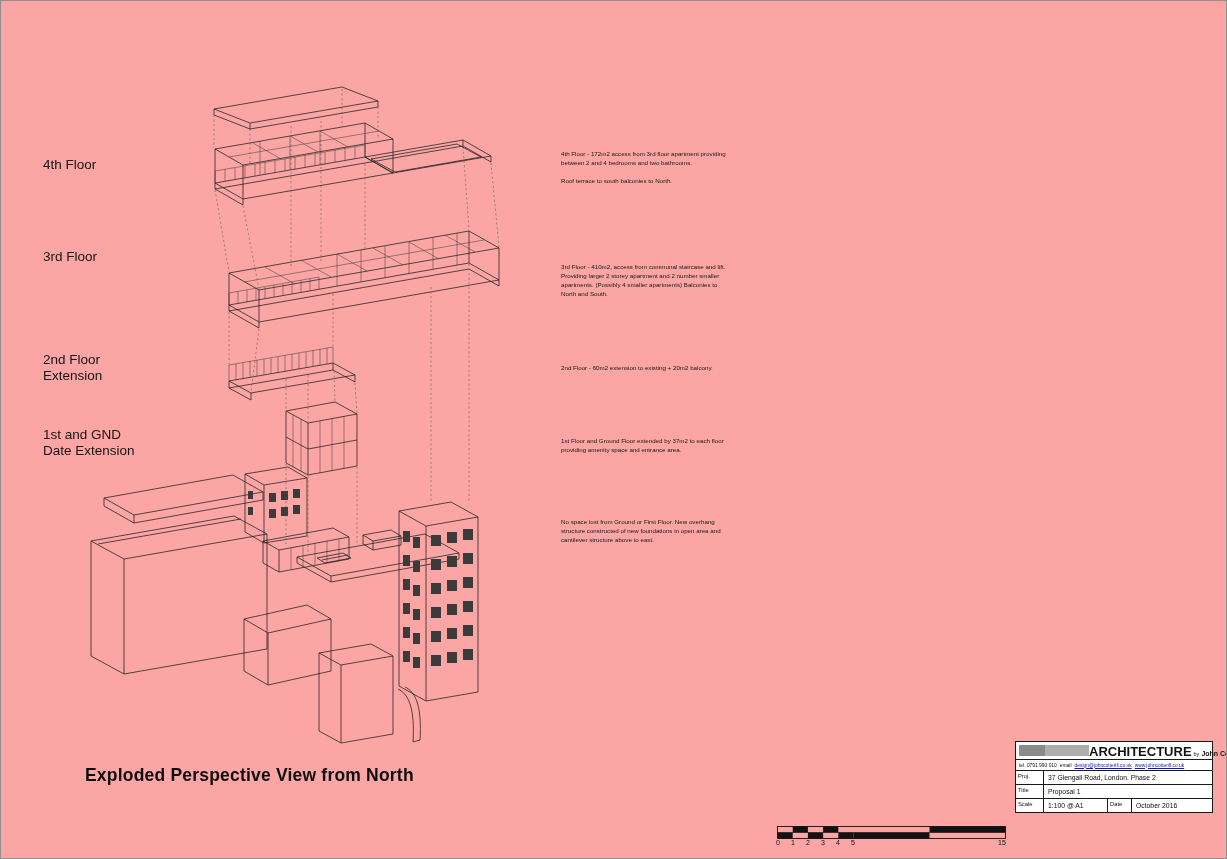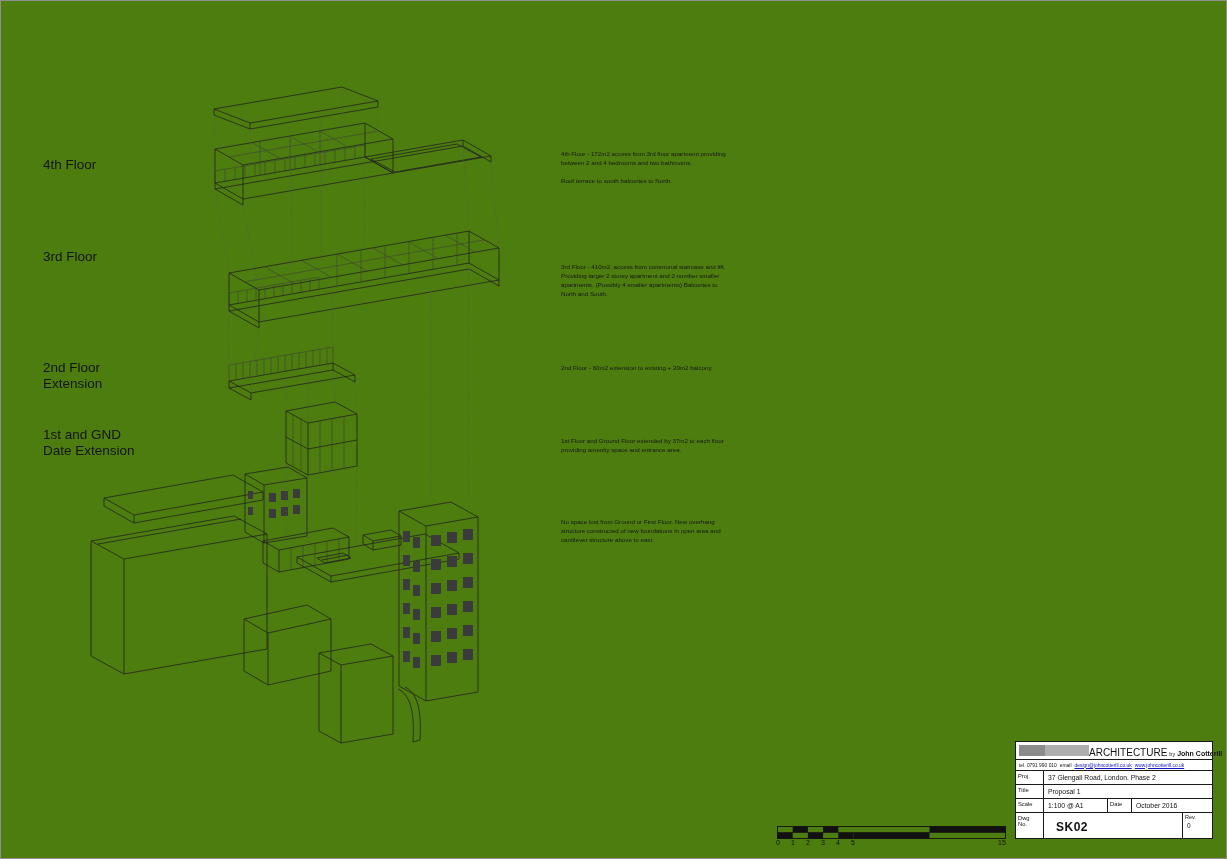--- a/index.html
+++ b/index.html
@@ -1,35 +1,35 @@
 <!DOCTYPE html>
 <html><head>
 <meta charset="utf-8">
 <style>
   *{box-sizing:border-box;margin:0;padding:0}
   html,body{background:#ddd}
   body{font-family:"Liberation Sans",sans-serif}
-  .page{position:relative;width:1227px;height:859px;background:#4d7c0f;border:1px solid #8f8f8f;overflow:hidden;margin:0 auto}
+  .page{position:relative;width:1227px;height:859px;background:#fca5a5;border:1px solid #8f8f8f;overflow:hidden;margin:0 auto}
   .drawing{position:absolute;left:0;top:0;width:1227px;height:859px}
   .ln line,.ln polyline,.ln polygon,.ln path{stroke:#1f1f1f;stroke-width:0.75;fill:none}
   .thin,.thin line{stroke:#3a3a3a;stroke-width:0.5}
   .dash line{stroke:#5a5a5a;stroke-width:0.6;stroke-dasharray:2 2.6}
   .win rect{fill:#3b3b3b;stroke:none}
   .floor-label{position:absolute;font-size:13.5px;color:#141414;white-space:pre-line;line-height:1.18}
   .annotation{position:absolute;width:170px;font-size:6.2px;line-height:1.45;color:#181818;white-space:pre-line}
   .drawing-title{position:absolute;left:84px;top:764px;font-size:17.5px;font-weight:bold;color:#0d0d0d;letter-spacing:.2px}
   
   .title-block{position:absolute;left:1014px;top:740px;width:198px;border:1.4px solid #1a1a1a;background:#fff;color:#111}
   .tb-row{border-top:1px solid #1a1a1a;display:flex;align-items:stretch}
   .tb-row:first-child{border-top:none}
   .tb-head{height:17px;align-items:center}
   .tb-logo{width:70px;height:11px;margin-left:3px;background:#aeaeae;position:relative;flex:none}
   .tb-logo-dark{position:absolute;left:0;top:0;width:26px;height:11px;background:#8b8b8b}
   .tb-firm{flex:1;text-align:center;white-space:nowrap}
-  .tb-firm-name{font-size:10px;font-weight:normal}
+  .tb-firm-name{font-size:13px;font-weight:bold}
   .tb-firm-by{font-size:5.5px;margin:0 2px}
   .tb-firm-person{font-size:7px;font-weight:bold}
   .tb-contact{height:11px;font-size:4.9px;align-items:center;padding-left:3px;white-space:nowrap}
   .tb-contact span{margin-right:3px}
   .link{color:#1515c8;text-decoration:underline}
   .tb-row-data{height:14px}
   .tb-label{width:28px;border-right:1px solid #1a1a1a;font-size:5.8px;padding:2px 0 0 2px;white-space:pre-line;line-height:1.1;flex:none}
   .tb-value{flex:1;font-size:6.8px;padding:2.5px 0 0 4px;white-space:nowrap}
   .tb-mid{flex:none;width:64px;border-right:1px solid #1a1a1a}
   .tb-datelabel{width:24px}
@@ -319,33 +319,34 @@
       <line x1="285" y1="463" x2="285" y2="543"></line>
       <line x1="307" y1="475" x2="307" y2="552"></line>
       <line x1="356" y1="466" x2="356" y2="542"></line>
       <line x1="430" y1="286" x2="430" y2="502"></line>
       <line x1="468" y1="263" x2="468" y2="500"></line>
     </g>
   </svg>
 
   <div class="floor-label" style="left:42px;top:156px">4th Floor</div>
   <div class="floor-label" style="left:42px;top:248px">3rd Floor</div>
-  <div class="floor-label" style="left:42px;top:359px">2nd Floor
+  <div class="floor-label" style="left:42px;top:351px">2nd Floor
 Extension</div>
   <div class="floor-label" style="left:42px;top:426px">1st and GND
 Date Extension</div>
 
   <div class="annotation" style="left:560px;top:149px">4th Floor - 172m2 access from 3rd floor apartment providing between 2 and 4 bedrooms and two bathrooms.
 
 Roof terrace to south balconies to North.</div>
   <div class="annotation" style="left:560px;top:262px">3rd Floor - 410m2, access from communal staircase and lift. Providing larger 2 storey apartment and 2 number smaller apartments. (Possibly 4 smaller apartments) Balconies to North and South.</div>
   <div class="annotation" style="left:560px;top:363px">2nd Floor - 60m2 extension to existing + 20m2 balcony.</div>
   <div class="annotation" style="left:560px;top:436px">1st Floor and Ground Floor extended by 37m2 to each floor providing amenity space and entrance area.</div>
   <div class="annotation" style="left:560px;top:517px">No space lost from Ground or First Floor. New overhang structure constructed of new foundations in open area and cantilever structure above to east.</div>
 
+  <div class="drawing-title">Exploded Perspective View from North</div>
 
   <div class="title-block">
     <div class="tb-row tb-head">
       <div class="tb-logo">
           <div class="tb-logo-dark"></div>
         </div>
       <div class="tb-firm">
         <span class="tb-firm-name">ARCHITECTURE</span><span class="tb-firm-by">by</span><span class="tb-firm-person">John Cotterill</span>
       </div>
     </div>
@@ -361,29 +362,20 @@
     </div>
     <div class="tb-row tb-row-data">
       <div class="tb-label">Title</div>
       <div class="tb-value">Proposal 1</div>
     </div>
     <div class="tb-row tb-row-data">
       <div class="tb-label">Scale</div>
       <div class="tb-value tb-mid">1:100 @ A1</div>
       <div class="tb-label tb-datelabel">Date</div>
       <div class="tb-value">October 2016</div>
-    </div>
-    <div class="tb-row tb-row-dwg">
-      <div class="tb-label">Dwg
-No.</div>
-      <div class="tb-dwg-value">SK02</div>
-      <div class="tb-rev">
-        <div class="tb-rev-label">Rev.</div>
-        <div class="tb-rev-value">0</div>
-      </div>
     </div>
   </div>
 
   <div class="scale-bar">
     <svg width="236" height="13">
       <rect x="16.7" y="0.5" width="15.2" height="6" fill="#111"></rect>
       <rect x="47.1" y="0.5" width="15.2" height="6" fill="#111"></rect>
       <rect x="153.5" y="0.5" width="76" height="6" fill="#111"></rect>
       <rect x="1.5" y="6.5" width="15.2" height="6" fill="#111"></rect>
       <rect x="31.9" y="6.5" width="15.2" height="6" fill="#111"></rect>

